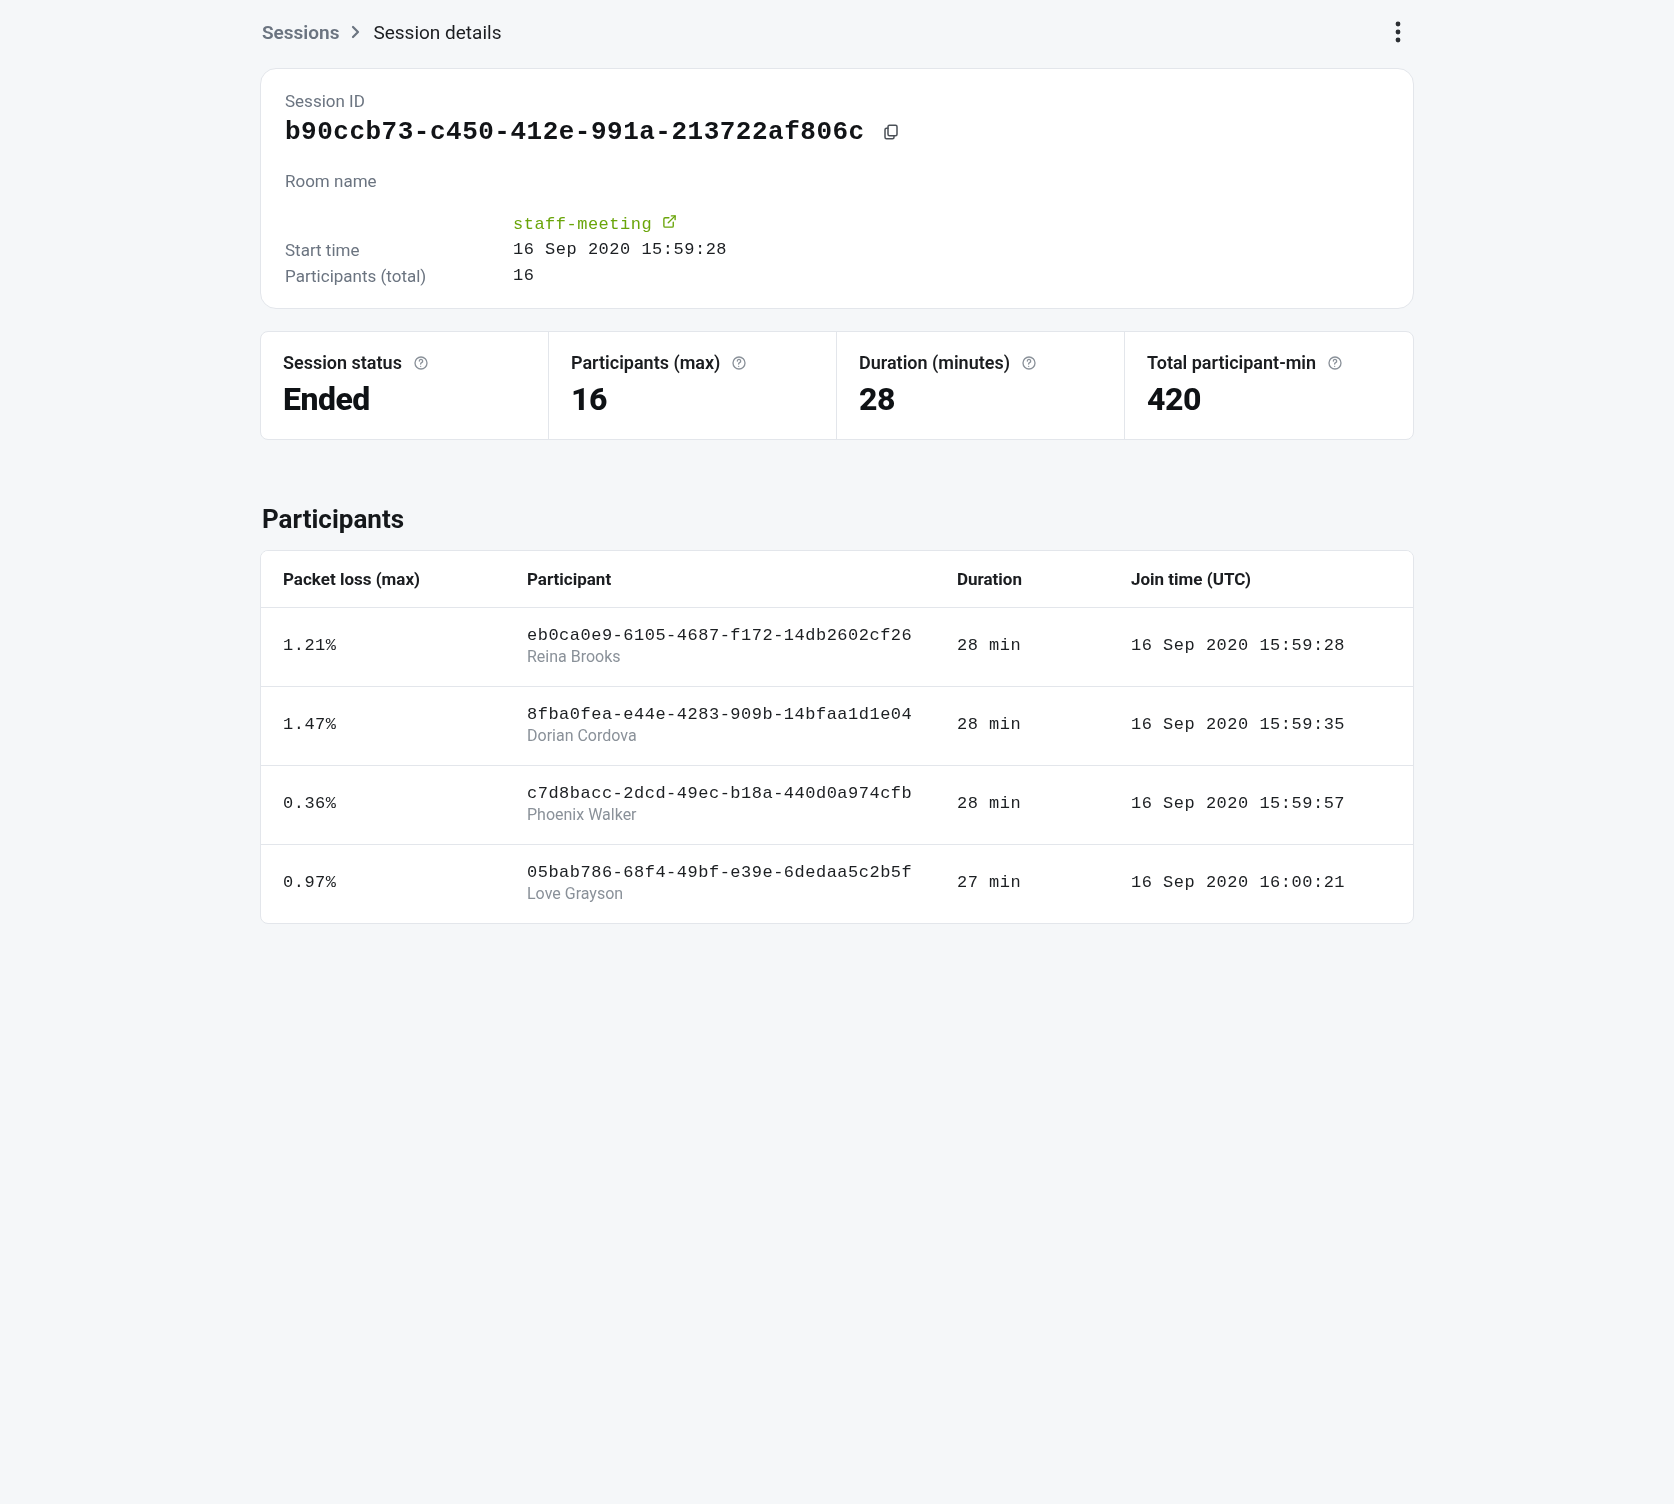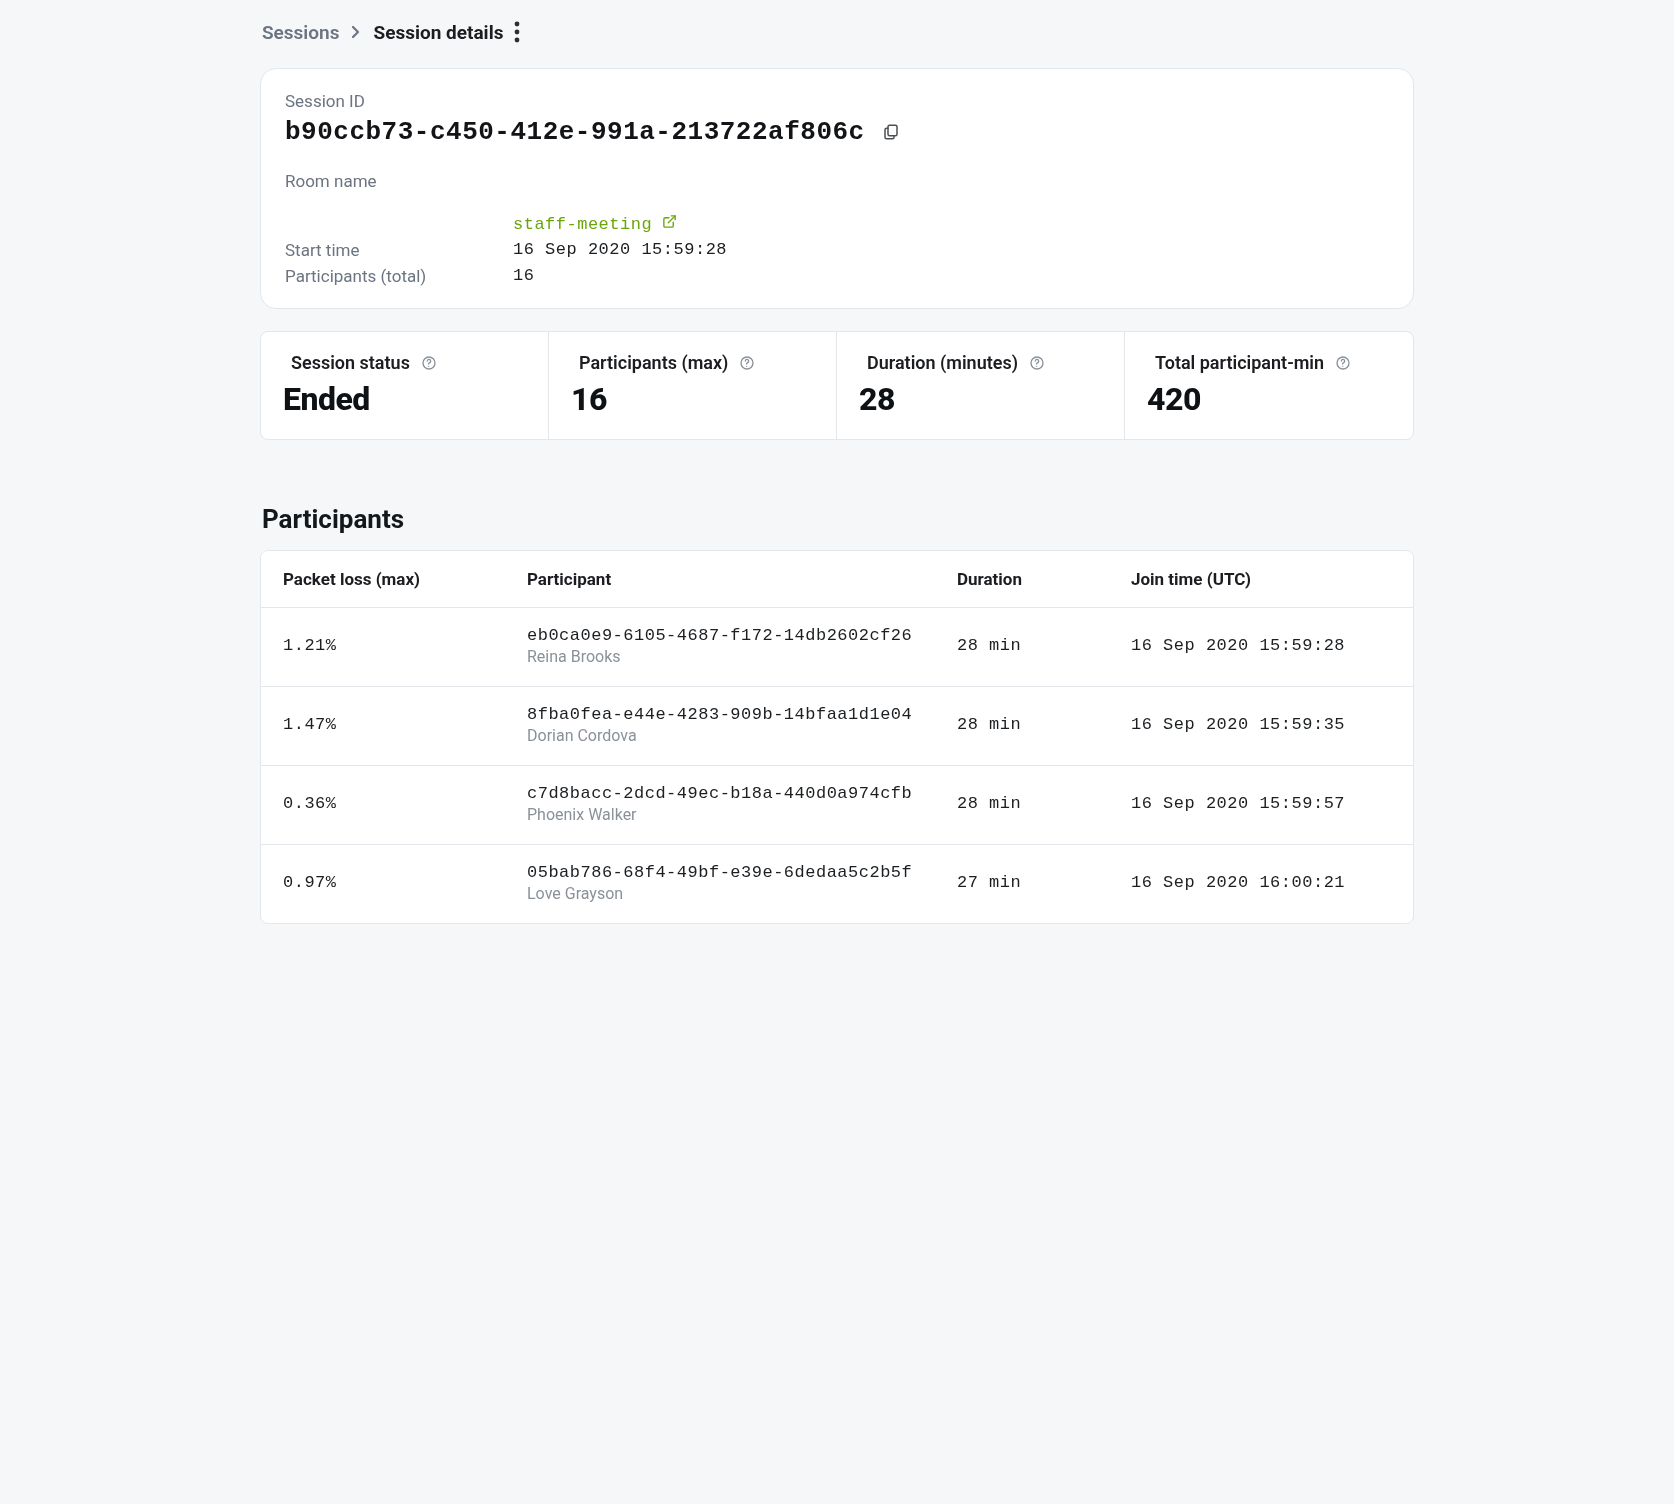--- a/index.html
+++ b/index.html
@@ -24,35 +24,36 @@
   .page{
     width:1154px;
     margin:0 auto;
     padding:18px 0 60px;
   }
 
   
   .topbar{
     display:flex;
     align-items:center;
+    justify-content:space-between;
     padding:0 2px 22px;
   }
   .breadcrumb{
     display:flex;
     align-items:center;
     gap:12px;
     font-size:19px;
   }
   .crumb-root{
     color:var(--muted);
     font-weight:600;
     cursor:pointer;
   }
   .crumb-sep{color:var(--muted);display:inline-flex;}
-  .crumb-current{font-weight:700;color:#1b1d20;}
+  .crumb-current{font-weight:400;color:#1b1d20;}
   .kebab{
     width:28px;height:28px;display:inline-flex;align-items:center;justify-content:center;
     cursor:pointer;color:#2b2f33;
   }
 
   
   .card{
     background:var(--card);
     border:1px solid var(--border);
     border-radius:16px;
@@ -112,21 +113,21 @@
     background:var(--card);
     overflow:hidden;
   }
   .stat{
     padding:20px 22px 22px;
     border-right:1px solid var(--border);
   }
   .stat:last-child{border-right:none;}
   .stat-top{
     display:flex;align-items:center;gap:10px;
-    font-size:18px;font-weight:600;color:#1b1d20;margin-left:8px;
+    font-size:18px;font-weight:600;color:#1b1d20;
   }
   .q-icon{
     display:inline-flex;align-items:center;justify-content:center;
     width:18px;height:18px;color:#8a9199;
   }
   .stat-val{
     font-size:32px;
     font-weight:800;
     color:#0f1215;
     line-height:1.05;

